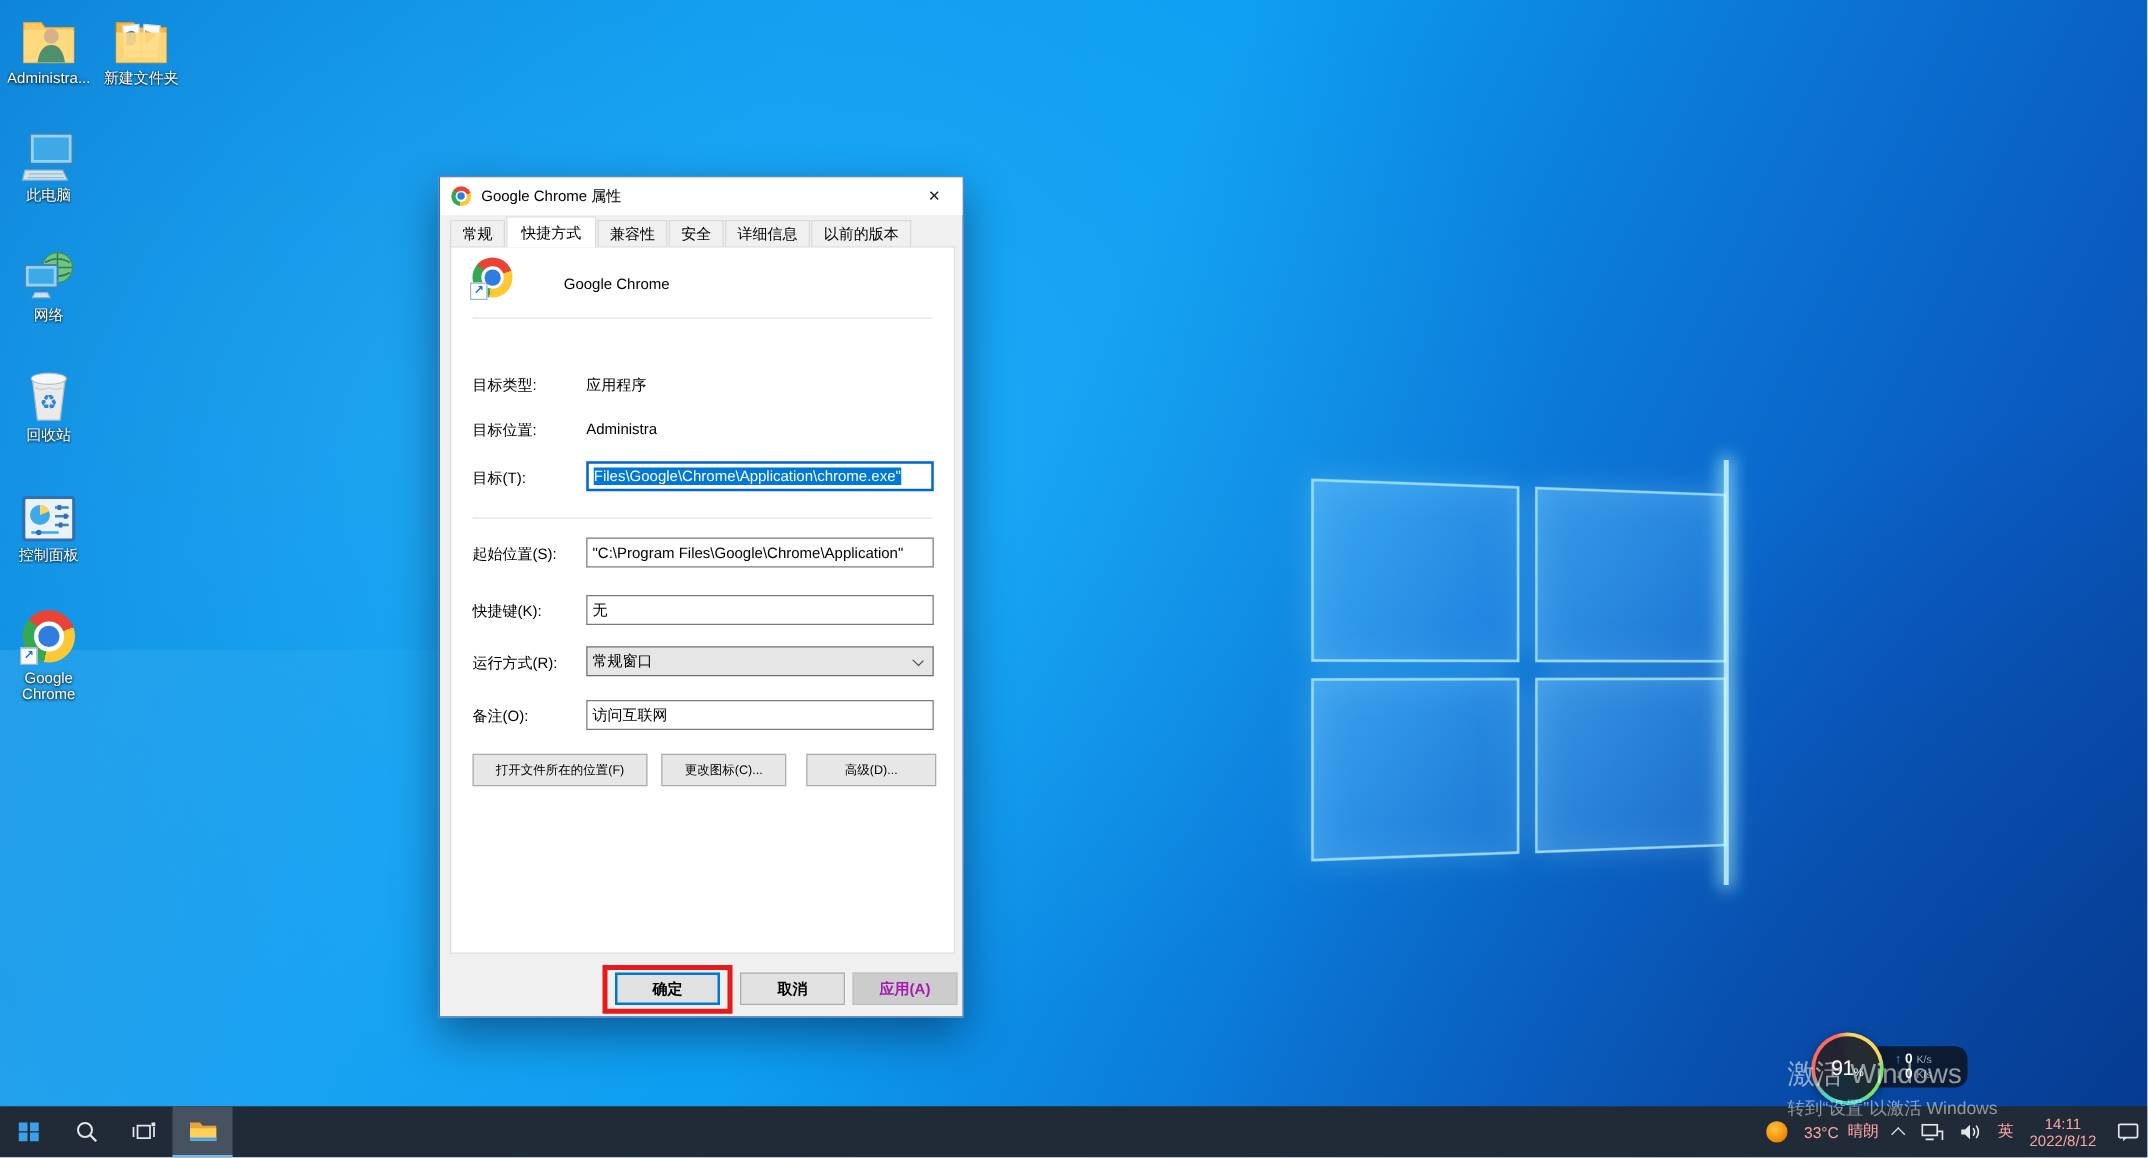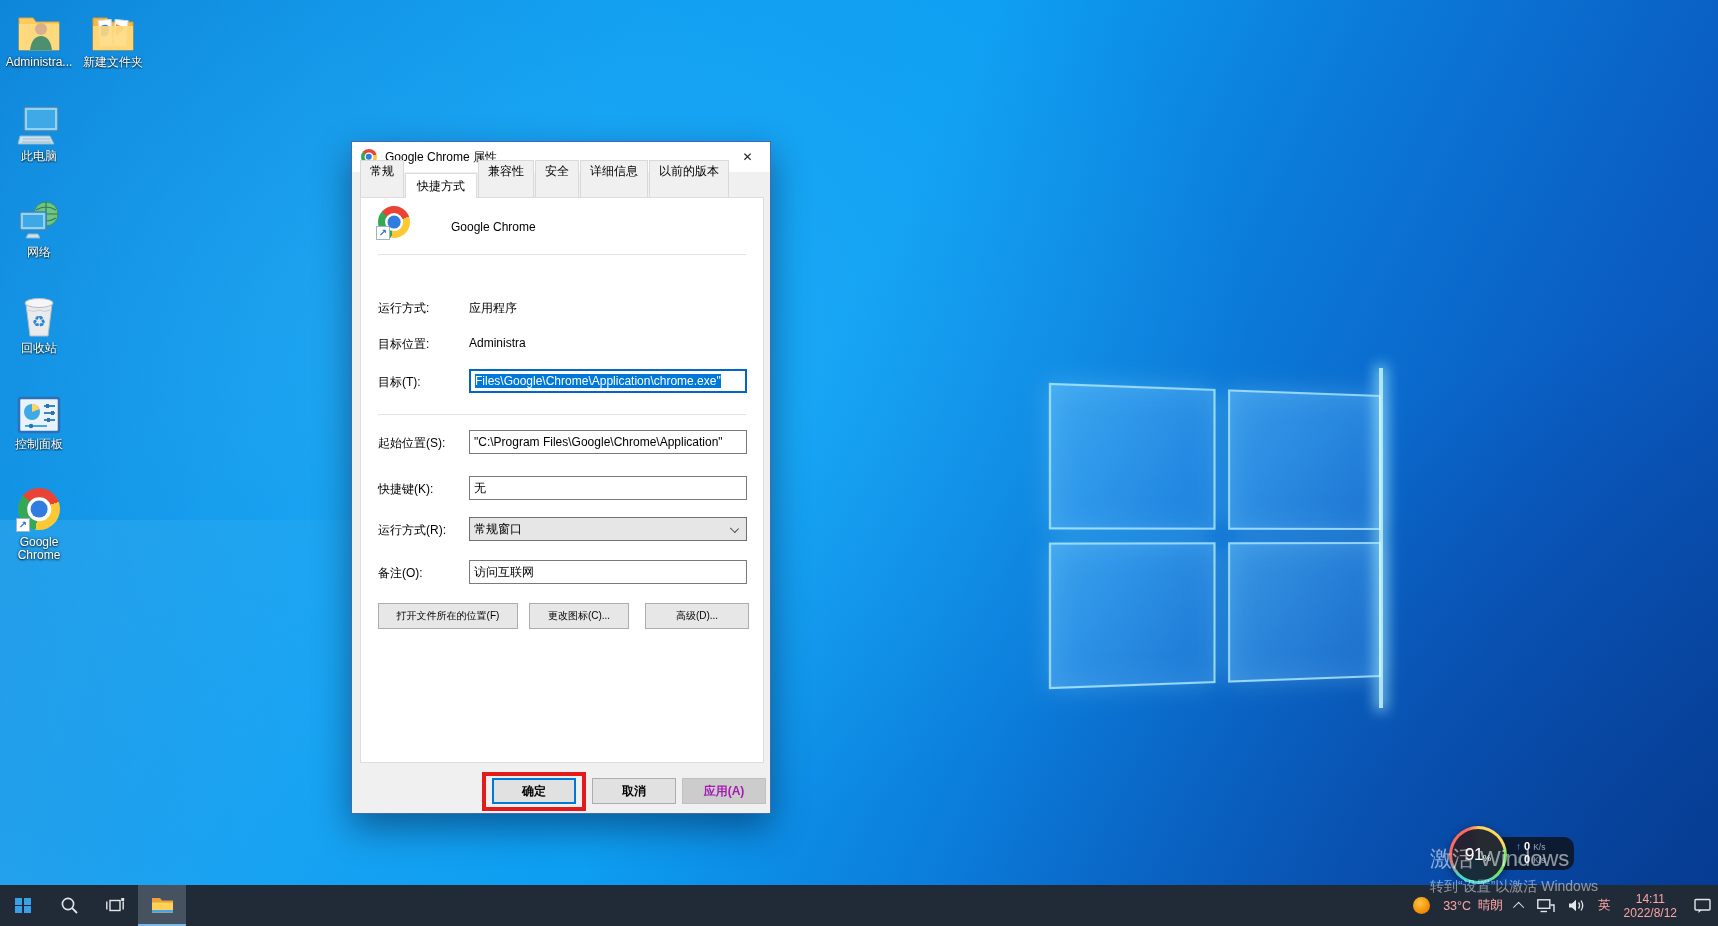--- a/index.html
+++ b/index.html
@@ -46,21 +46,21 @@
   .dialog { position:absolute; left:351px; top:141px; width:420px; height:673px; background:#f0f0f0;
     border:1px solid #3e6db5; box-shadow:0 14px 34px rgba(0,10,40,.45); font-size:12px; color:#000; }
   .titlebar { position:absolute; left:0; top:0; right:0; height:30px; background:#fff; display:flex; align-items:center; }
   .titlebar .tchrome { width:16px; height:16px; margin-left:9px; }
   .titlebar .ttext { margin-left:8px; font-size:12px; color:#000; }
   .btn-close { position:absolute; right:0; top:0; width:45px; height:29px; display:flex; align-items:center;
     justify-content:center; color:#1a1a1a; cursor:pointer; }
   .btn-close::before { content:"✕"; font-size:12px; }
 
   .tabstrip { position:absolute; left:8px; top:33px; right:8px; height:23px; display:flex; align-items:flex-end; }
-  .tab { position:relative; padding:4px 9px 20px; border:1px solid #d9d9d9; border-bottom:none; background:#f0f0f0;
+  .tab { position:relative; padding:4px 9px 4px; border:1px solid #d9d9d9; border-bottom:none; background:#f0f0f0;
     margin-right:1px; font-size:12px; cursor:pointer; line-height:13px; }
   .tab.active { background:#fff; padding:6px 11px 5px; border-color:#dcdcdc; z-index:3; }
   .page { position:absolute; left:8px; top:55px; width:404px; height:566px; background:#fff;
     border:1px solid #dcdcdc; }
 
   .hdr-icon { position:absolute; left:17px; top:8px; width:32px; height:32px; }
   .hdr-name { position:absolute; left:90px; top:22px; font-size:12px; }
   .sep { position:absolute; left:17px; width:368px; height:1px; background:#e2e2e2; }
 
   .rowlabel { position:absolute; left:17px; font-size:12px; }
@@ -249,21 +249,21 @@
       <div class="tab">以前的版本</div>
     </div>
 
     <div class="page">
       <div class="hdr-icon chrome-logo">
         <span class="shortcut-arrow"></span>
       </div>
       <div class="hdr-name">Google Chrome</div>
       <div class="sep" style="top:56px;"></div>
 
-      <div class="rowlabel" style="top:102px;">运行方式:</div>
+      <div class="rowlabel" style="top:102px;">目标类型:</div>
       <div class="rowvalue" style="top:102px;">应用程序</div>
 
       <div class="rowlabel" style="top:138px;">目标位置:</div>
       <div class="rowvalue" style="top:138px;">Administra</div>
 
       <div class="rowlabel" style="top:176px;">目标(T):</div>
       <div class="field focused" style="top:171px;">
         <span class="seltext">Files\Google\Chrome\Application\chrome.exe"</span>
       </div>
 

